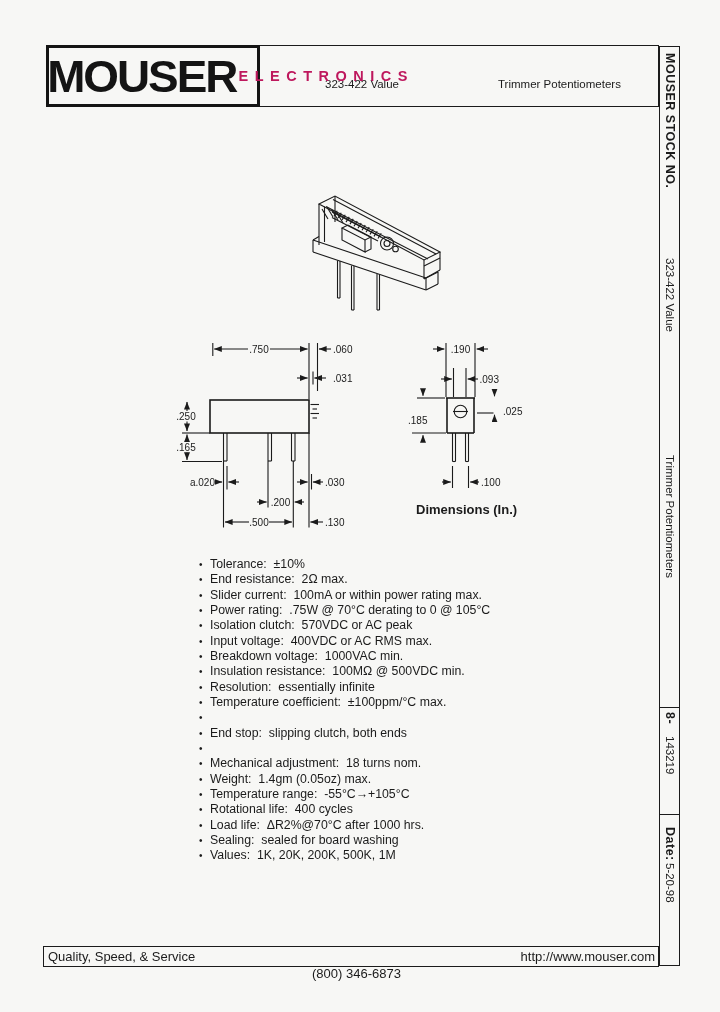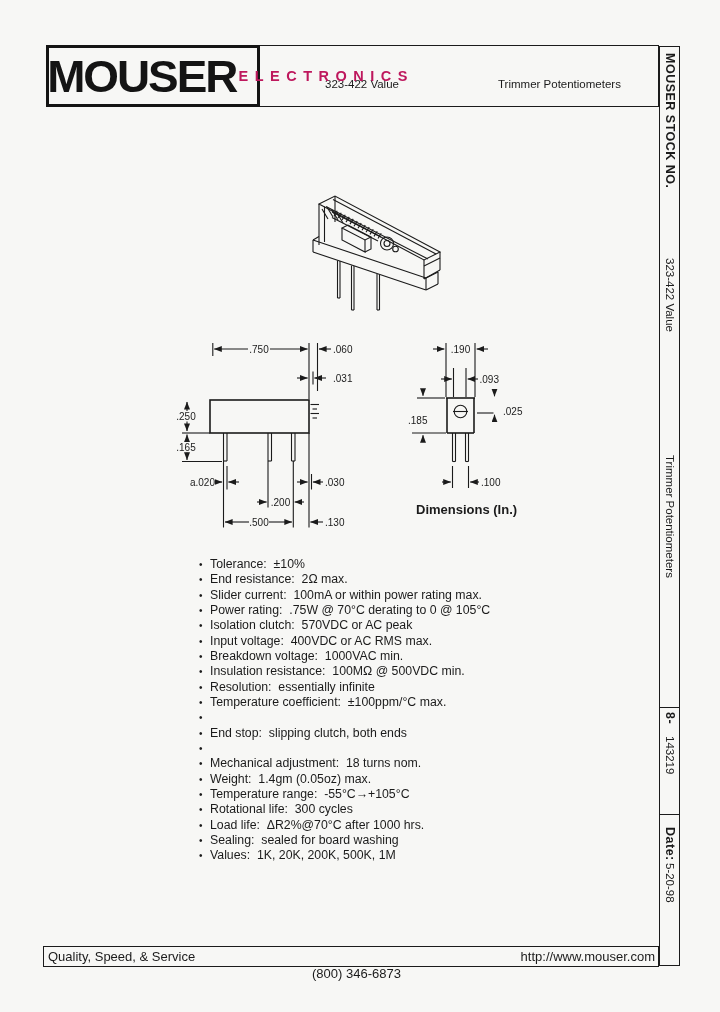--- a/index.html
+++ b/index.html
@@ -339,21 +339,21 @@
   <div class="spec-row">
     <span class="spec-bullet">•</span>
     <span class="spec-text">Weight:  1.4gm (0.05oz) max.</span>
   </div>
   <div class="spec-row">
     <span class="spec-bullet">•</span>
     <span class="spec-text">Temperature range:  -55°C→+105°C</span>
   </div>
   <div class="spec-row">
     <span class="spec-bullet">•</span>
-    <span class="spec-text">Rotational life:  300 cycles</span>
+    <span class="spec-text">Rotational life:  400 cycles</span>
   </div>
   <div class="spec-row">
     <span class="spec-bullet">•</span>
     <span class="spec-text">Load life:  ΔR2%@70°C after 1000 hrs.</span>
   </div>
   <div class="spec-row">
     <span class="spec-bullet">•</span>
     <span class="spec-text">Sealing:  sealed for board washing</span>
   </div>
   <div class="spec-row">

